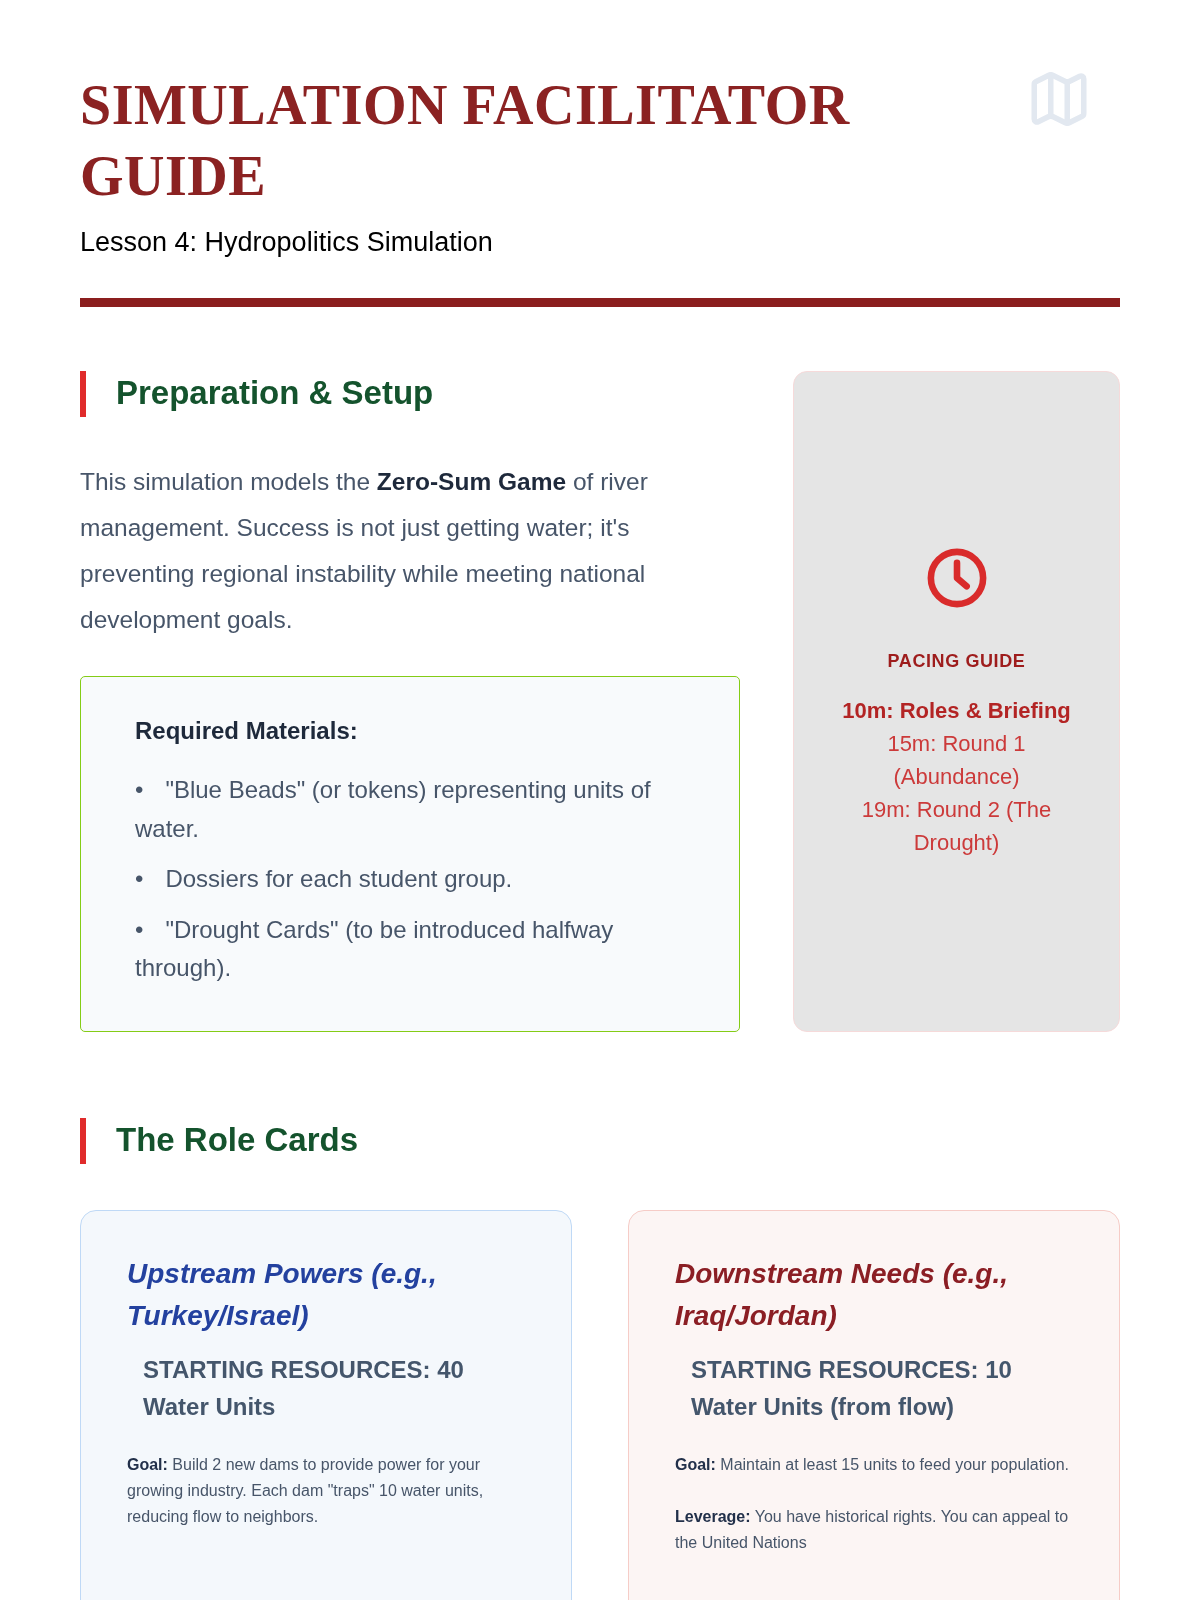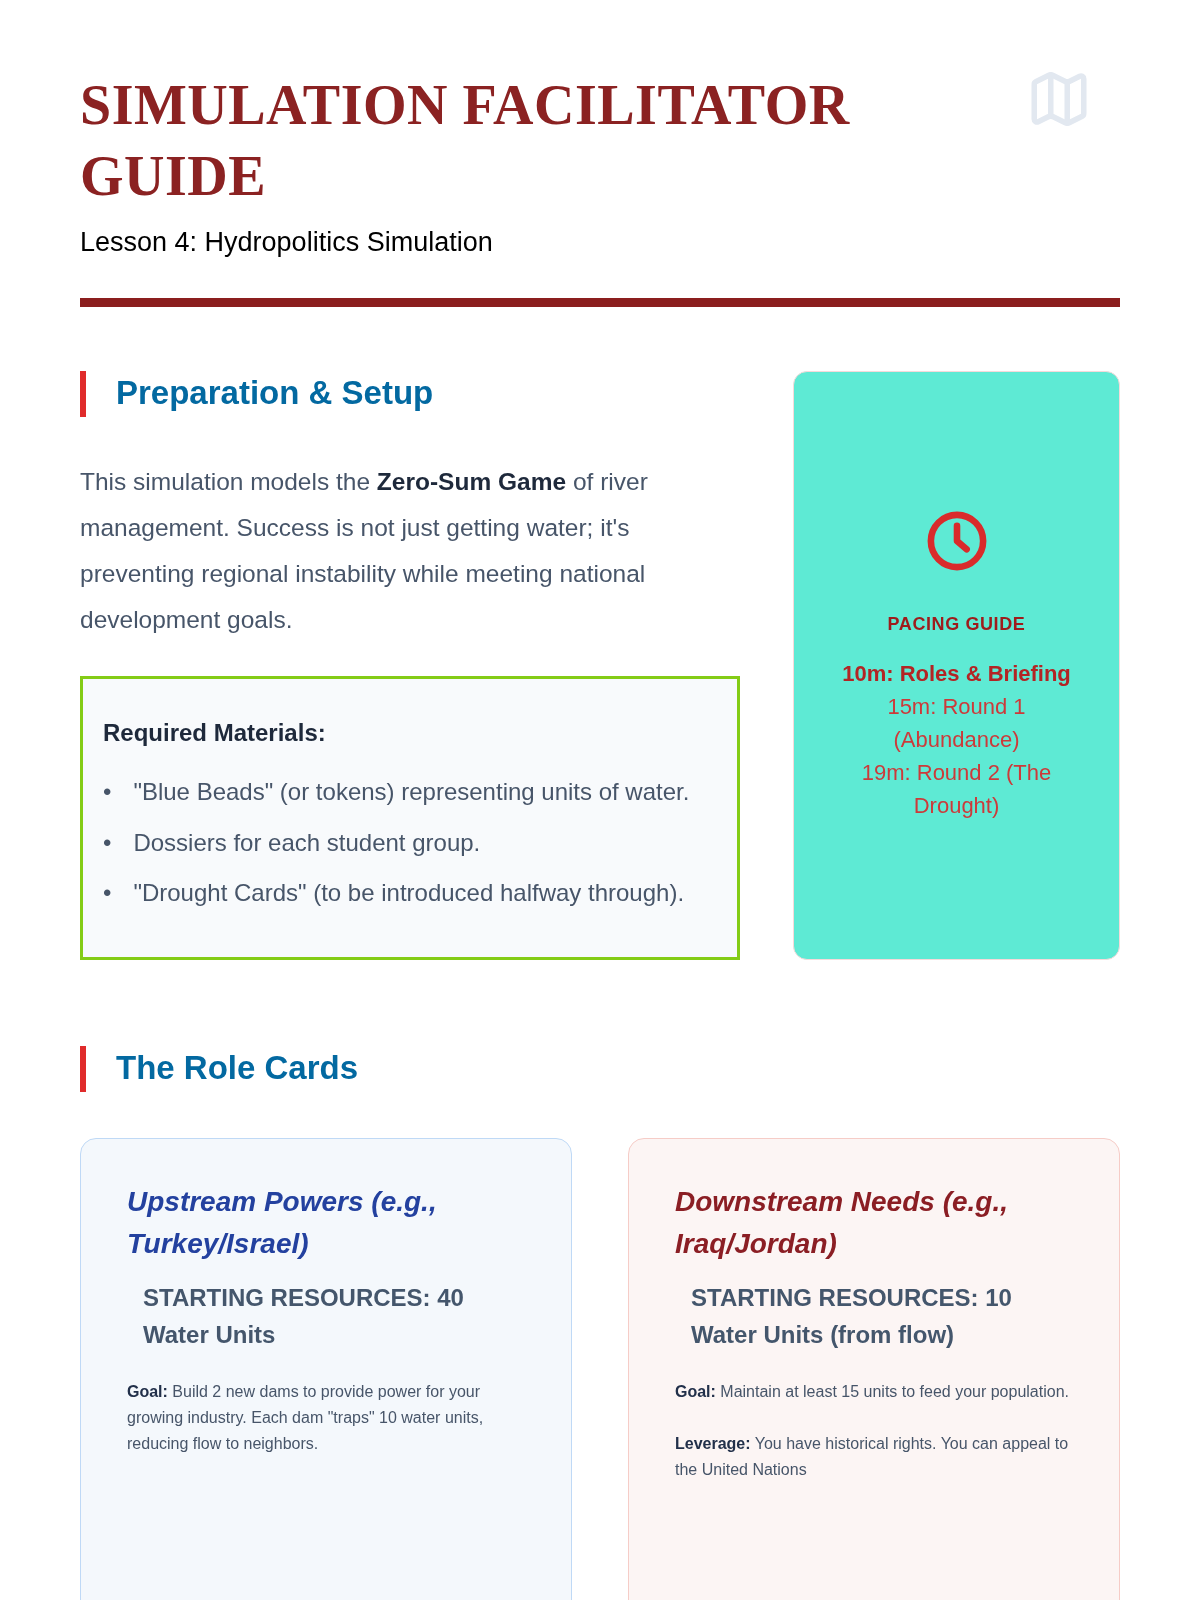--- a/index.html
+++ b/index.html
@@ -29,45 +29,45 @@
 
   .rule { border:none; height:9px; background:#8B1E1E; margin:40px 0 0; }
 
   
   h2 {
     margin:0;
     border-left:6px solid #E02B2B;
     padding:3px 0 5px 30px;
     font-size:33px;
     font-weight:700;
-    color:#0369a1;
+    color:#14532d;
   }
 
   
   .prep { margin-top:64px; }
   .cols { display:grid; grid-template-columns:660px 1fr; column-gap:53px; }
   .intro { margin:42px 0 0; font-size:24.5px; line-height:1.87; color:#475569; }
   .intro strong { color:#1E293B; }
 
   .materials-box {
     margin-top:34px;
     background:#F8FAFC;
-    border:3px solid #84cc16;
-    border-radius:0;
-    padding:40px 20px 44px;
+    border:1px solid #84cc16;
+    border-radius:5px;
+    padding:40px 54px 44px;
     box-sizing:border-box;
   }
   .materials-title { margin:0 0 26px; font-size:24px; font-weight:700; color:#1E293B; }
   .materials-box ul { list-style:none; margin:0; padding:0; font-size:24px; color:#475569; line-height:1.6; }
   .materials-box li { margin-bottom:12px; }
   .materials-box li:last-child { margin-bottom:0; }
   .materials-box li::before { content:"\2022"; margin-right:22px; color:#475569; }
 
   .pacing-box {
-    background:#5eead4;
+    background:#e5e5e5;
     border:1px solid #F6DADA;
     border-radius:14px;
     display:flex; flex-direction:column; align-items:center; justify-content:center;
     text-align:center;
     padding:40px 40px;
     box-sizing:border-box;
   }
   .clock-icon { width:66px; height:66px; }
   .clock-icon svg { width:100%; height:100%; }
   .pacing-label { margin-top:40px; font-size:18px; font-weight:700; letter-spacing:0.6px; color:#9E1C1C; }

